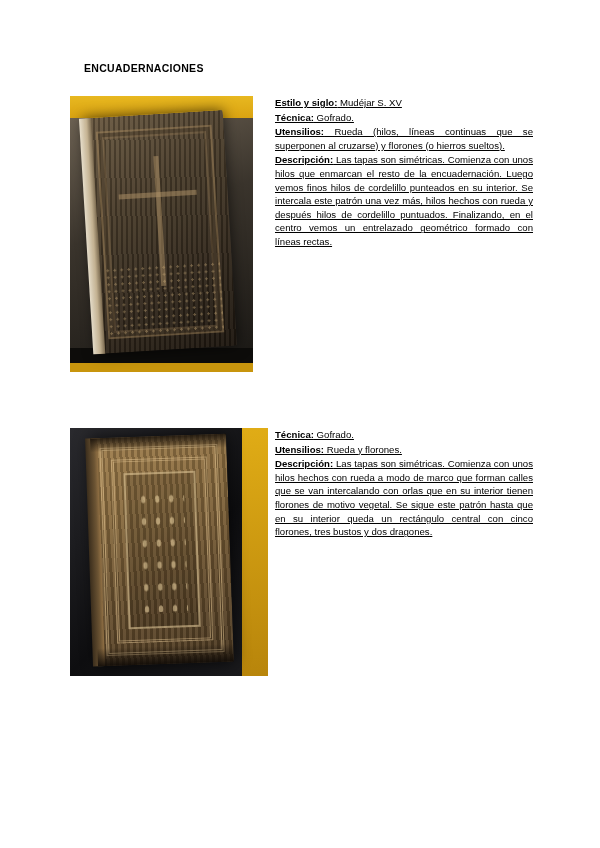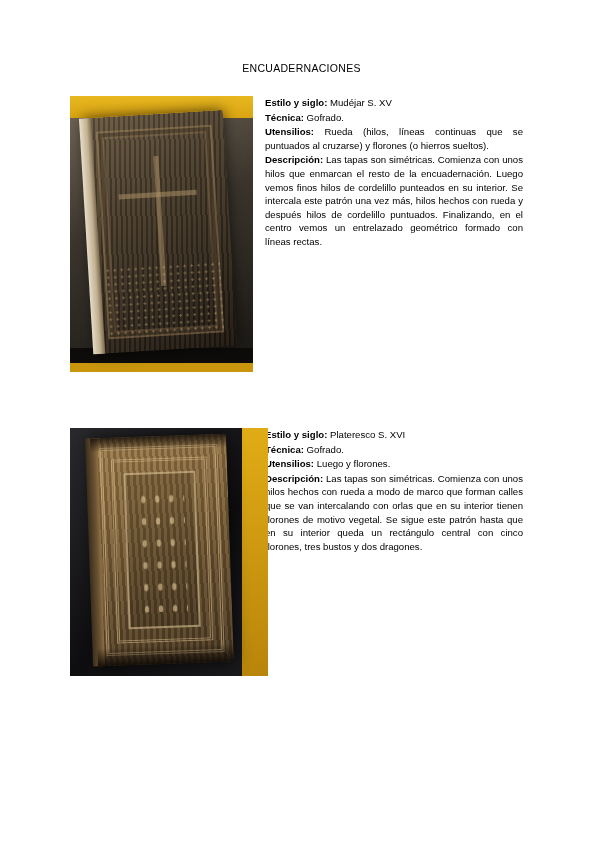--- a/index.html
+++ b/index.html
@@ -19,42 +19,43 @@
     overflow: hidden;
   }
   .content {
     position: absolute;
     left: 70px;
     top: 62px;
     width: 463px;
   }
   .doc-title {
     font-size: 10.5px;
-    font-weight: normal;
+    font-weight: bold;
     letter-spacing: 0.3px;
     color: #000;
-    margin: 0 0 22px 0;
-    text-align: center;
+    margin: 0 0 22px 14px;
   }
   .entry {
     display: flex;
     align-items: flex-start;
     margin-bottom: 14px;
   }
   .photo-col {
     width: 195px;
     flex: 0 0 195px;
   }
   .text-col {
     width: 258px;
     flex: 0 0 258px;
+    margin-left: 10px;
     font-size: 9.6px;
     line-height: 1.42;
     color: #000;
     text-align: justify;
+    text-decoration: underline;
   }
   .text-col p {
     margin: 0 0 1px 0;
   }
   .lbl {
     font-weight: bold;
   }
 
   
   .photo {
@@ -217,21 +218,21 @@
             <div class="p1-tooling"></div>
             <div class="p1-cross-v"></div>
             <div class="p1-cross-h"></div>
             <div class="p1-dots"></div>
           </div>
         </div>
       </div>
       <div class="text-col">
         <p><span class="lbl">Estilo y siglo:</span><span> Mudéjar S. XV</span></p>
         <p><span class="lbl">Técnica:</span><span> Gofrado.</span></p>
-        <p><span class="lbl">Utensilios:</span><span> Rueda (hilos, líneas continuas que se puntuados al cruzarse) y florones (o hierros sueltos).</span></p>
+        <p><span class="lbl">Utensilios:</span><span> Rueda (hilos, líneas continuas que se superponen al cruzarse) y florones (o hierros sueltos).</span></p>
         <p><span class="lbl">Descripción:</span><span> Las tapas son simétricas. Comienza con unos hilos que enmarcan el resto de la encuadernación. Luego vemos finos hilos de cordelillo punteados en su interior. Se intercala este patrón una vez más, hilos hechos con rueda y después hilos de cordelillo puntuados. Finalizando, en el centro vemos un entrelazado geométrico formado con líneas rectas.</span></p>
       </div>
     </div>
 
     <div style="height:42px"></div>
 
     <div class="entry">
       <div class="photo-col">
         <div class="photo photo2">
           <div class="p2-bg"></div>
@@ -241,21 +242,20 @@
             <div class="p2-f1"></div>
             <div class="p2-f2"></div>
             <div class="p2-f3"></div>
             <div class="p2-center"></div>
             <div class="p2-wear-top"></div>
             <div class="p2-wear-bottom"></div>
           </div>
         </div>
       </div>
       <div class="text-col">
-        <p><span class="lbl">Estilo y siglo:</span><span> Plateresco S. XVI</span></p>
         <p><span class="lbl">Técnica:</span><span> Gofrado.</span></p>
-        <p><span class="lbl">Utensilios:</span><span> Luego y florones.</span></p>
+        <p><span class="lbl">Utensilios:</span><span> Rueda y florones.</span></p>
         <p><span class="lbl">Descripción:</span><span> Las tapas son simétricas. Comienza con unos hilos hechos con rueda a modo de marco que forman calles que se van intercalando con orlas que en su interior tienen florones de motivo vegetal. Se sigue este patrón hasta que en su interior queda un rectángulo central con cinco florones, tres bustos y dos dragones.</span></p>
       </div>
     </div>
 
   </div>
 </div>
 
 </body></html>

